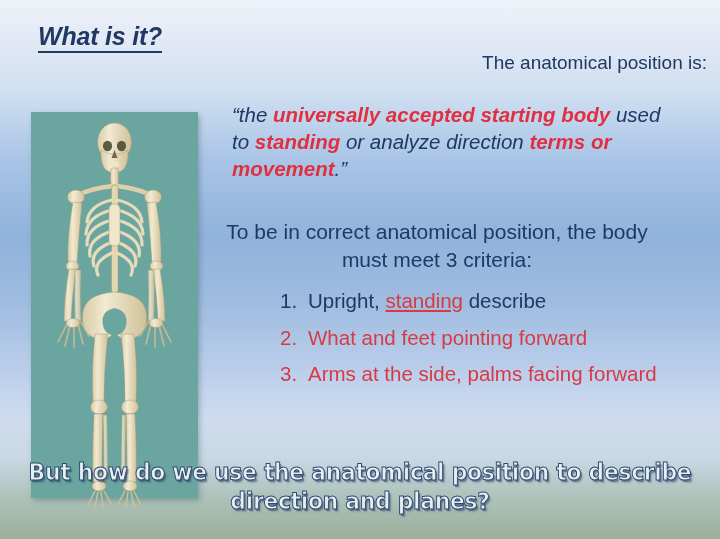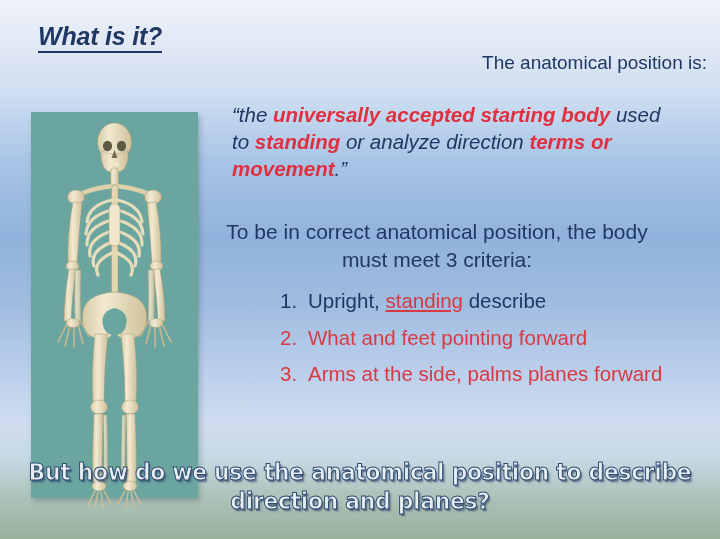--- a/index.html
+++ b/index.html
@@ -253,21 +253,21 @@
       <span class="body"><span>Upright, </span><span class="hl">standing</span><span> describe</span></span>
     </div>
 
     <div class="crit red">
       <span class="num">2.</span>
       <span class="body">What and feet pointing forward</span>
     </div>
 
     <div class="crit red">
       <span class="num">3.</span>
-      <span class="body">Arms at the side, palms planes forward</span>
+      <span class="body">Arms at the side, palms facing forward</span>
     </div>
 
   </div>
 
   <div id="wordart">
     <span class="l1">But how do we use the anatomical position to describe</span>
     <span class="l2">direction and planes?</span>
   </div>
 
 </div>

